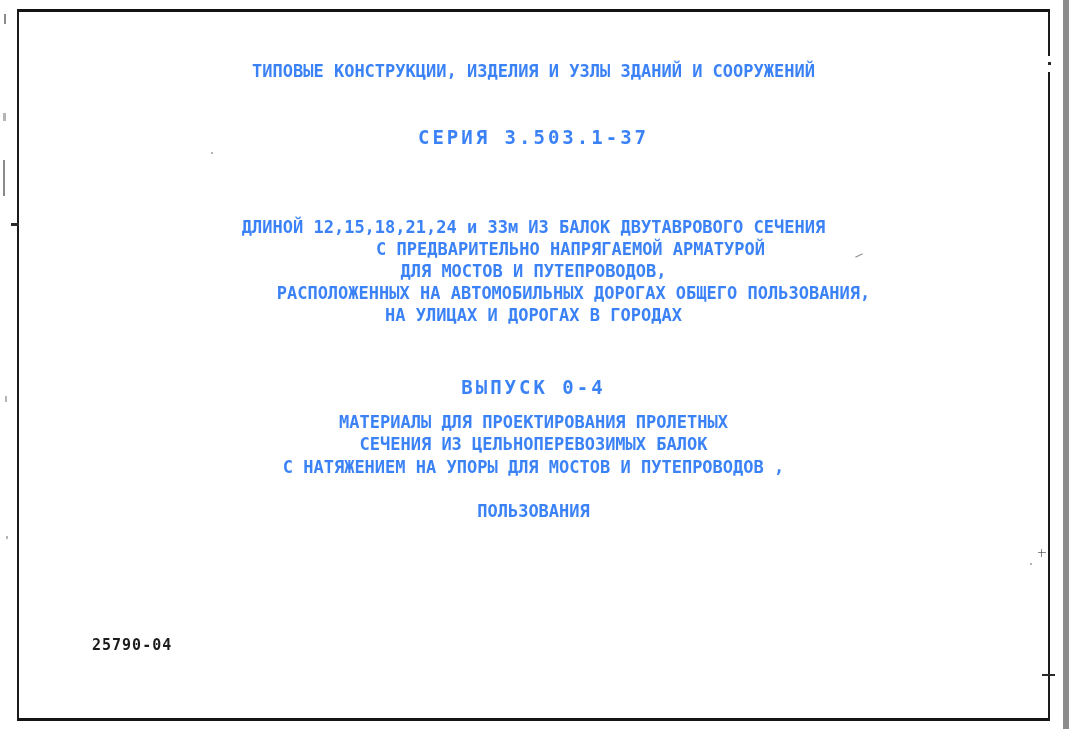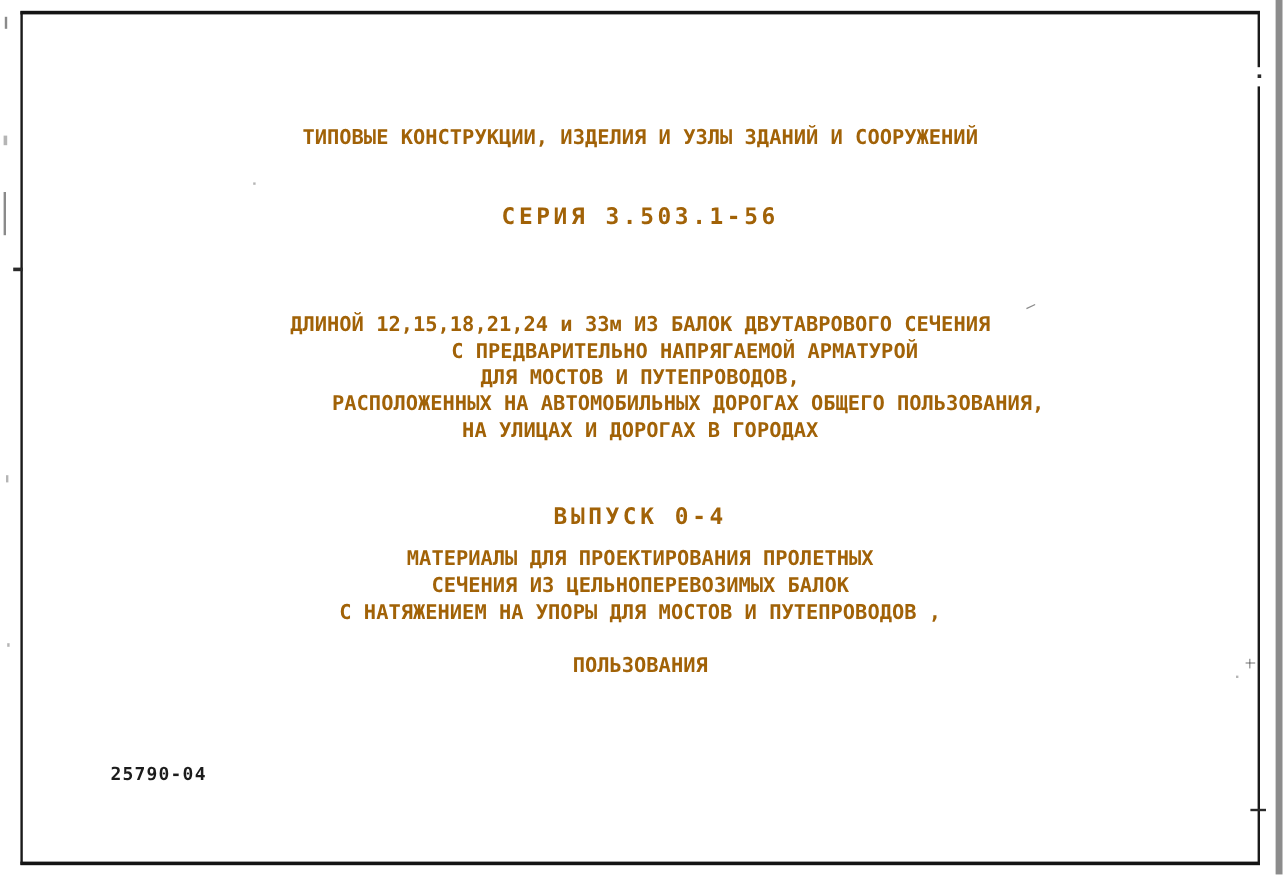--- a/index.html
+++ b/index.html
@@ -38,22 +38,21 @@
     height: 729px;
     background: #8c8c8c;
   }
   .tline {
     position: absolute;
     left: 17px;
     width: 1033px;
     text-align: center;
     font-weight: bold;
     white-space: pre;
-    color: #a16207;
-    margin-top: 44px;
+    color: #3b82f6;
   }
   .sz-head   { font-size: 17px; line-height: 18px; letter-spacing: 0px; }
   .sz-series { font-size: 19px; line-height: 20px; letter-spacing: 3px; }
   .sz-body   { font-size: 17px; line-height: 18px; }
   .sz-issue  { font-size: 19px; line-height: 20px; letter-spacing: 3px; }
   .doc-number {
     position: absolute;
     left: 92px;
     top: 636px;
     font-size: 15px;
@@ -69,21 +68,21 @@
 </style>
 </head>
 <body>
 
 <div class="sheet">
 
   <div class="frame"></div>
 
   <div class="tline sz-head" style="top:62px;">ТИПОВЫЕ КОНСТРУКЦИИ, ИЗДЕЛИЯ И УЗЛЫ ЗДАНИЙ И СООРУЖЕНИЙ</div>
 
-  <div class="tline sz-series" style="top:127px;">СЕРИЯ 3.503.1-56</div>
+  <div class="tline sz-series" style="top:127px;">СЕРИЯ 3.503.1-37</div>
 
   <div class="tline sz-body" style="top:218px;">ДЛИНОЙ 12,15,18,21,24 и 33м ИЗ БАЛОК ДВУТАВРОВОГО СЕЧЕНИЯ</div>
   <div class="tline sz-body" style="top:240px;padding-left:37px;">С ПРЕДВАРИТЕЛЬНО НАПРЯГАЕМОЙ АРМАТУРОЙ</div>
   <div class="tline sz-body" style="top:262px;">ДЛЯ МОСТОВ И ПУТЕПРОВОДОВ,</div>
   <div class="tline sz-body" style="top:284px;padding-left:40px;">РАСПОЛОЖЕННЫХ НА АВТОМОБИЛЬНЫХ ДОРОГАХ ОБЩЕГО ПОЛЬЗОВАНИЯ,</div>
   <div class="tline sz-body" style="top:306px;">НА УЛИЦАХ И ДОРОГАХ В ГОРОДАХ</div>
 
   <div class="tline sz-issue" style="top:377px;">ВЫПУСК 0-4</div>
 
   <div class="tline sz-body" style="top:413px;">МАТЕРИАЛЫ ДЛЯ ПРОЕКТИРОВАНИЯ ПРОЛЕТНЫХ</div>

